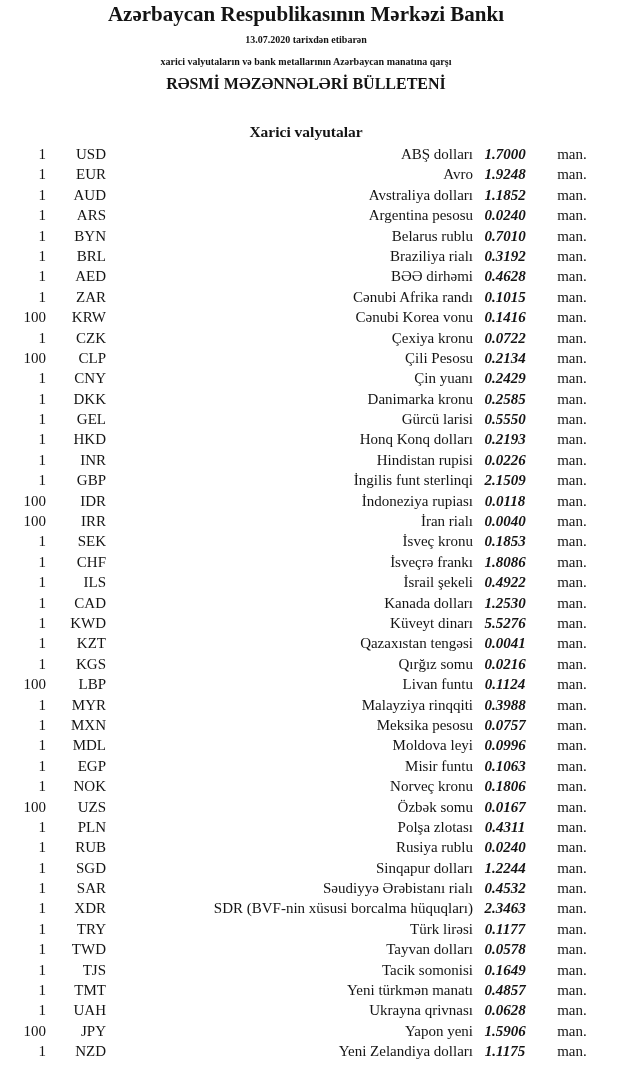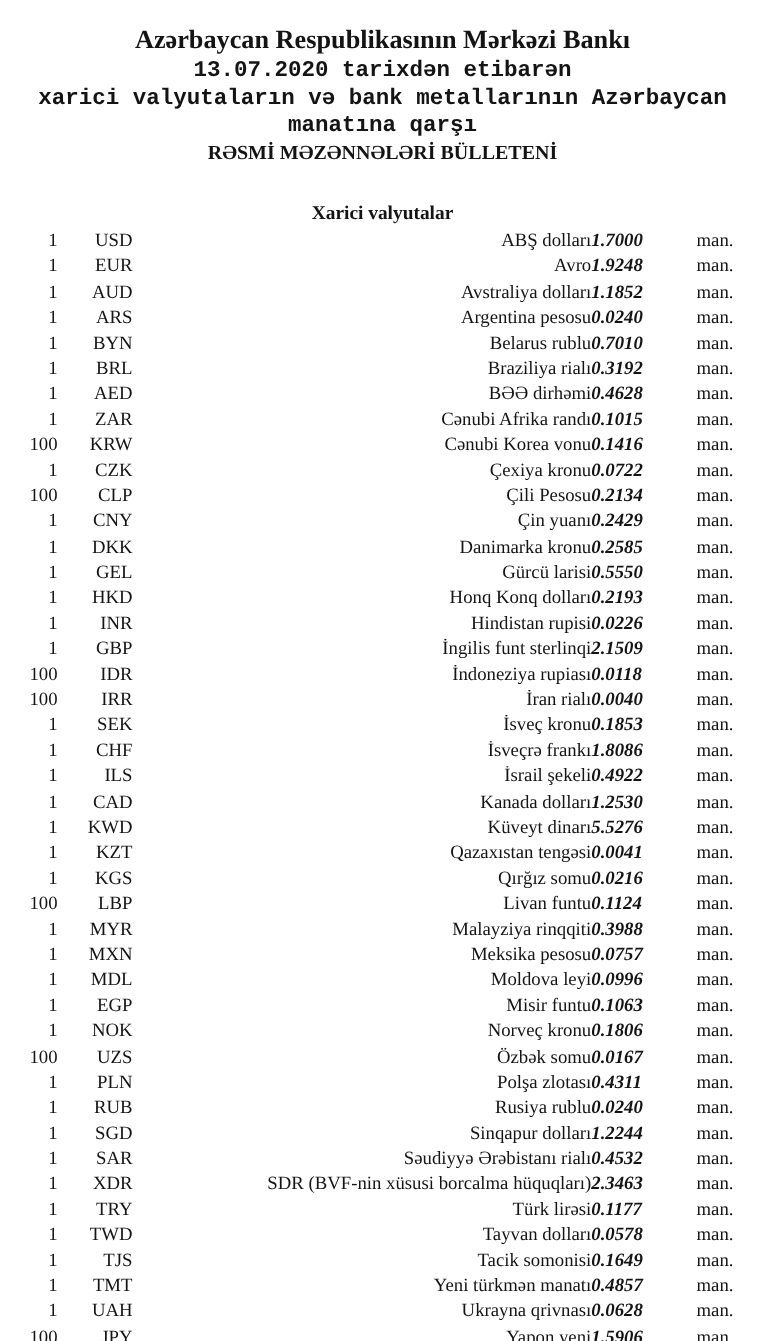--- a/index.html
+++ b/index.html
@@ -7,33 +7,32 @@
     width: 620px;
     background: #ffffff;
     font-family: "Liberation Serif", "DejaVu Serif", serif;
     color: #141414;
   }
   .page {
     width: 612px;
     height: 1073px;
     background: #ffffff;
     overflow: hidden;
-    padding-top: 17px;
+    padding-top: 0;
   }
   .header { text-align: center; }
   .title {
     font-size: 21px;
     font-weight: bold;
     line-height: 29px;
   }
   .subline {
-    font-size: 18px;
+    font-size: 10px;
     font-weight: bold;
     line-height: 22px;
-    font-family: Liberation Mono, monospace;
   }
   .bulletin {
     font-size: 16px;
     font-weight: bold;
     line-height: 22px;
   }
   .section-title {
     margin-top: 27px;
     text-align: center;
     font-size: 15.5px;
@@ -63,21 +62,21 @@
   }
   .cell-name {
     flex: 1 1 auto;
     text-align: right;
     padding-left: 7px;
     white-space: nowrap;
     overflow: hidden;
   }
   .cell-rate {
     width: 64px;
-    text-align: left;
+    text-align: center;
     flex: 0 0 auto;
     font-weight: bold;
     font-style: italic;
   }
   .cell-unit {
     width: 46px;
     flex: 0 0 auto;
     margin-left: 12px;
     text-align: center;
   }

